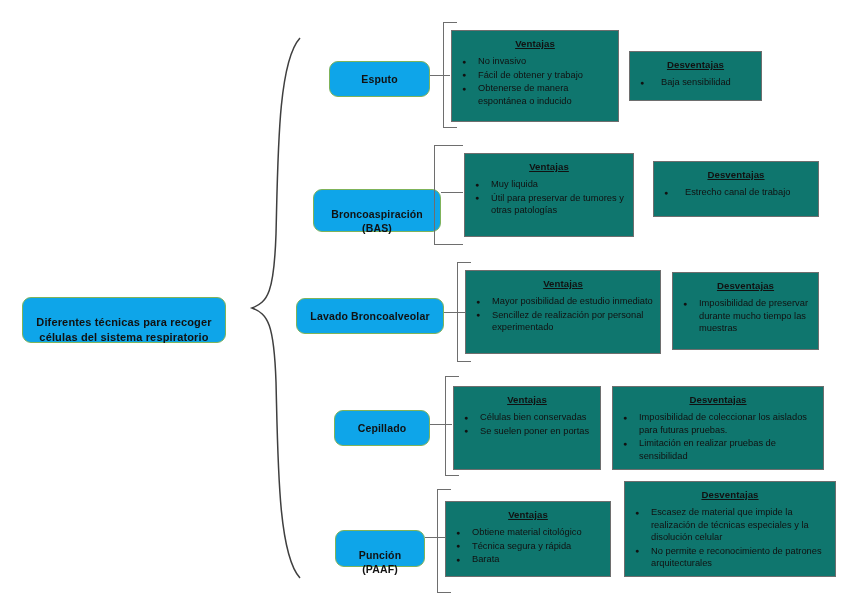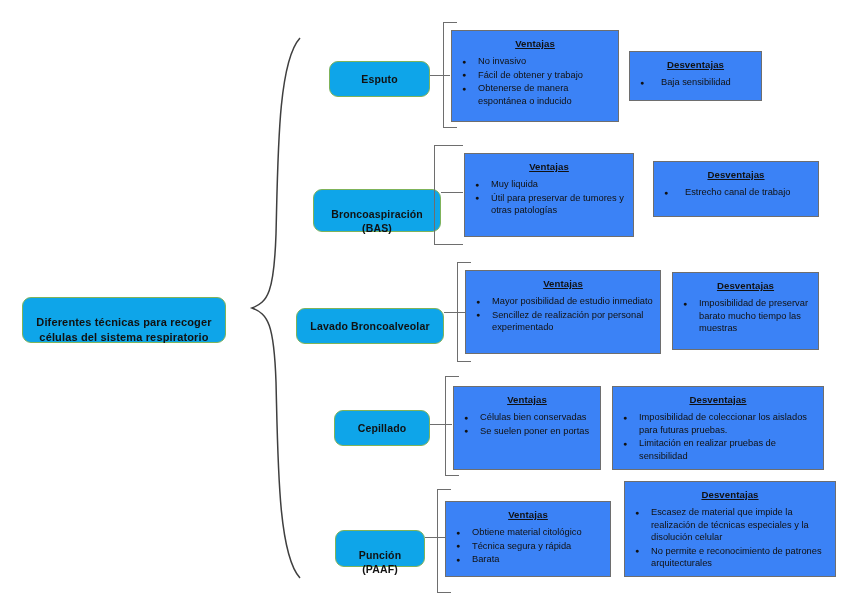--- a/index.html
+++ b/index.html
@@ -44,21 +44,21 @@
     line-height: 15px;
   }
   .node .line { display: block; white-space: nowrap; }
   .node.two-line { justify-content: space-evenly; margin-top: 19px; }
 
   
   .infobox {
     position: absolute;
     box-sizing: border-box;
     border: 1.4px solid #6e6e6e;
-    background: #3b82f6;
+    background: #0f766e;
     padding: 6px 7px 22px 7px;
     font-size: 9.3px;
     line-height: 12.4px;
     color: #111111;
   }
   .infobox .box-title {
     text-align: center;
     font-weight: bold;
     text-decoration: underline;
     font-size: 9.6px;
@@ -161,38 +161,38 @@
     </ul>
   </div>
 
   <div class="infobox centered" style="left:653px; top:161px; width:166px; height:56px;">
     <div class="box-title">Desventajas</div>
     <ul>
       <li>Estrecho canal de trabajo</li>
     </ul>
   </div>
 
-  <div class="node" style="left:296px; top:308px; width:148px; height:26px;text-align:right;">
+  <div class="node" style="left:296px; top:298px; width:148px; height:26px;text-align:right;">
     <span class="line">Lavado Broncoalveolar</span>
   </div>
   <div class="hline" style="left:444px; top:312px; width:22px;"></div>
   <div class="bracket" style="left:457px; top:262px; width:14px; height:100px;"></div>
 
   <div class="infobox" style="left:465px; top:270px; width:196px; height:84px;">
     <div class="box-title">Ventajas</div>
     <ul>
       <li>Mayor posibilidad de estudio inmediato</li>
       <li>Sencillez de realización por personal experimentado</li>
     </ul>
   </div>
 
   <div class="infobox" style="left:672px; top:272px; width:147px; height:78px;">
     <div class="box-title">Desventajas</div>
     <ul>
-      <li>Imposibilidad de preservar barato mucho tiempo las muestras</li>
+      <li>Imposibilidad de preservar durante mucho tiempo las muestras</li>
     </ul>
   </div>
 
   <div class="node" style="left:334px; top:410px; width:96px; height:29px;">
     <span class="line">Cepillado</span>
   </div>
   <div class="hline" style="left:430px; top:424px; width:22px;"></div>
   <div class="bracket" style="left:445px; top:376px; width:14px; height:100px;"></div>
 
   <div class="infobox" style="left:453px; top:386px; width:148px; height:84px;">

